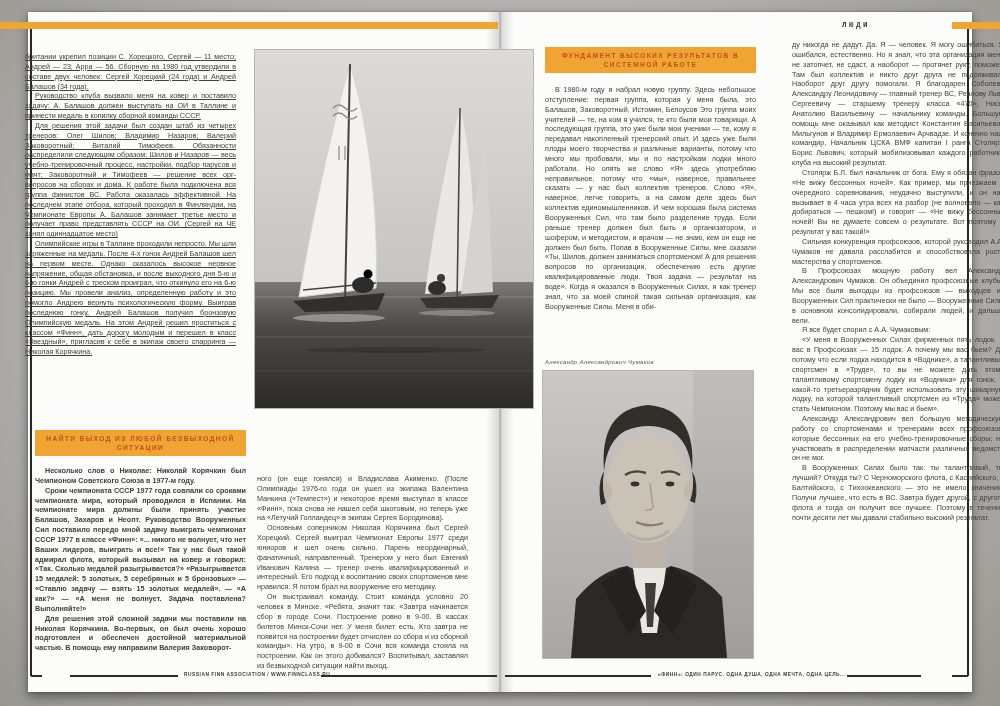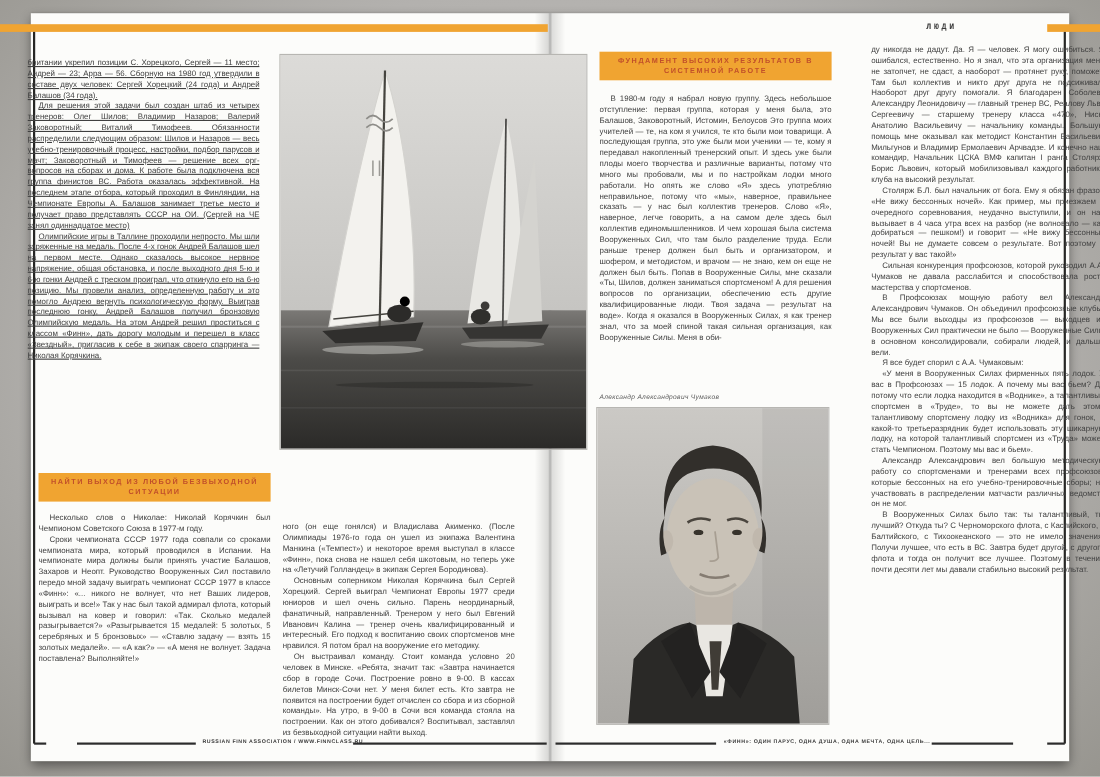--- a/index.html
+++ b/index.html
@@ -62,29 +62,31 @@
   <div class="gutter"></div>
 
   <div class="topbar left"></div>
   <div class="topbar right"></div>
   <div class="vrule left"></div>
   <div class="vrule right"></div>
   <div class="rubric">ЛЮДИ</div>
 
   <div class="bodycol" style="left:25px;top:52px;width:211px;height:378px;text-decoration:underline;">
       <p class="">британии укрепил позиции С. Хорецкого, Сергей — 11 место; Андрей — 23; Арра — 56. Сборную на 1980 год утвердили в составе двух человек: Сергей Хорецкий (24 года) и Андрей Балашов (34 года).</p>
+      <p class="ind">Руководство клуба вызвало меня на ковер и поставило задачу: А. Балашов должен выступать на ОИ в Таллине и принести медаль в копилку сборной команды СССР.</p>
       <p class="ind">Для решения этой задачи был создан штаб из четырех тренеров: Олег Шилов; Владимир Назаров; Валерий Заковоротный; Виталий Тимофеев. Обязанности распределили следующим образом: Шилов и Назаров — весь учебно-тренировочный процесс, настройки, подбор парусов и мачт; Заковоротный и Тимофеев — решение всех орг-вопросов на сборах и дома. К работе была подключена вся группа финистов ВС. Работа оказалась эффективной. На последнем этапе отбора, который проходил в Финляндии, на Чемпионате Европы А. Балашов занимает третье место и получает право представлять СССР на ОИ. (Сергей на ЧЕ занял одиннадцатое место)</p>
       <p class="ind">Олимпийские игры в Таллине проходили непросто. Мы шли заряженные на медаль. После 4-х гонок Андрей Балашов шел на первом месте. Однако сказалось высокое нервное напряжение, общая обстановка, и после выходного дня 5-ю и 6-ю гонки Андрей с треском проиграл, что откинуло его на 6-ю позицию. Мы провели анализ, определенную работу и это помогло Андрею вернуть психологическую форму. Выиграв последнюю гонку, Андрей Балашов получил бронзовую Олимпийскую медаль. На этом Андрей решил проститься с классом «Финн», дать дорогу молодым и перешел в класс «Звездный», пригласив к себе в экипаж своего спарринга — Николая Корячкина.</p>
     </div>
 
   <div class="sec-header" style="left:35px;top:430px;">НАЙТИ ВЫХОД ИЗ ЛЮБОЙ БЕЗВЫХОДНОЙ СИТУАЦИИ</div>
 
-  <div class="bodycol" style="left:35px;top:466px;width:211px;height:198px;">
+  <div class="bodycol" style="left:35px;top:466px;width:211px;height:198px;font-weight:bold;">
       <p class="ind">Несколько слов о Николае: Николай Корячкин был Чемпионом Советского Союза в 1977-м году.</p>
       <p class="ind">Сроки чемпионата СССР 1977 года совпали со сроками чемпионата мира, который проводился в Испании. На чемпионате мира должны были принять участие Балашов, Захаров и Неопт. Руководство Вооруженных Сил поставило передо мной задачу выиграть чемпионат СССР 1977 в классе «Финн»: «... никого не волнует, что нет Ваших лидеров, выиграть и все!» Так у нас был такой адмирал флота, который вызывал на ковер и говорил: «Так. Сколько медалей разыгрывается?» «Разыгрывается 15 медалей: 5 золотых, 5 серебряных и 5 бронзовых» — «Ставлю задачу — взять 15 золотых медалей». — «А как?» — «А меня не волнует. Задача поставлена? Выполняйте!»</p>
+      <p class="ind">Для решения этой сложной задачи мы поставили на Николая Корячкина. Во-первых, он был очень хорошо подготовлен и обеспечен достойной материальной частью. В помощь ему направили Валерия Заковорот-</p>
     </div>
 
   <div class="photo-frame" style="left:255px;top:50px;width:278px;height:358px;">
     <svg width="278" height="358" viewBox="0 0 278 358">
       <defs>
         <linearGradient id="sky" x1="0" y1="0" x2="0" y2="1">
           <stop offset="0" stop-color="#dcdbd8"></stop>
             <stop offset="1" stop-color="#c6c5c2"></stop>
         </linearGradient>
         <linearGradient id="sea" x1="0" y1="0" x2="0" y2="1">

